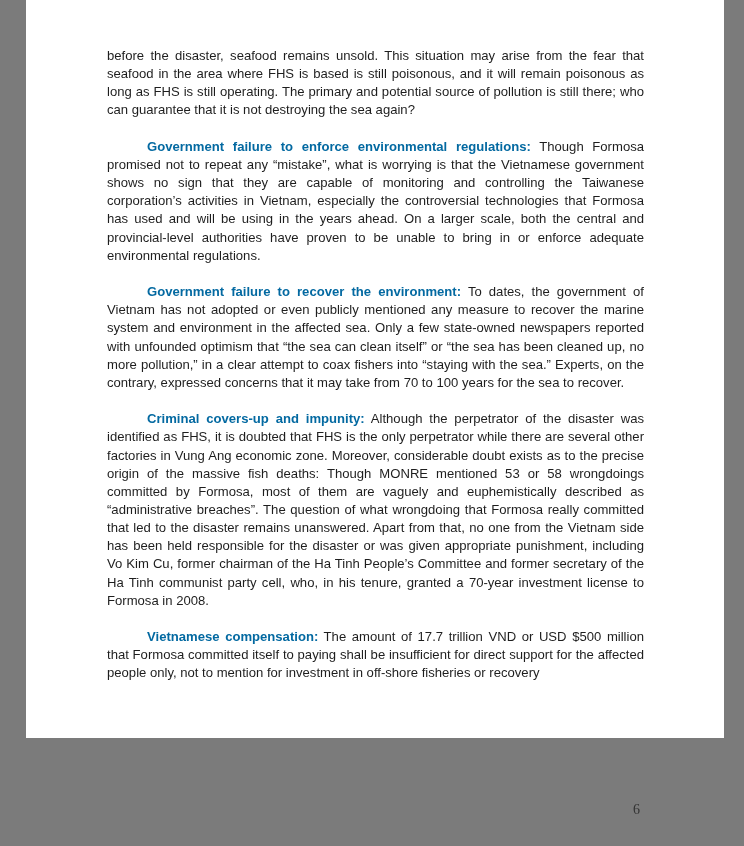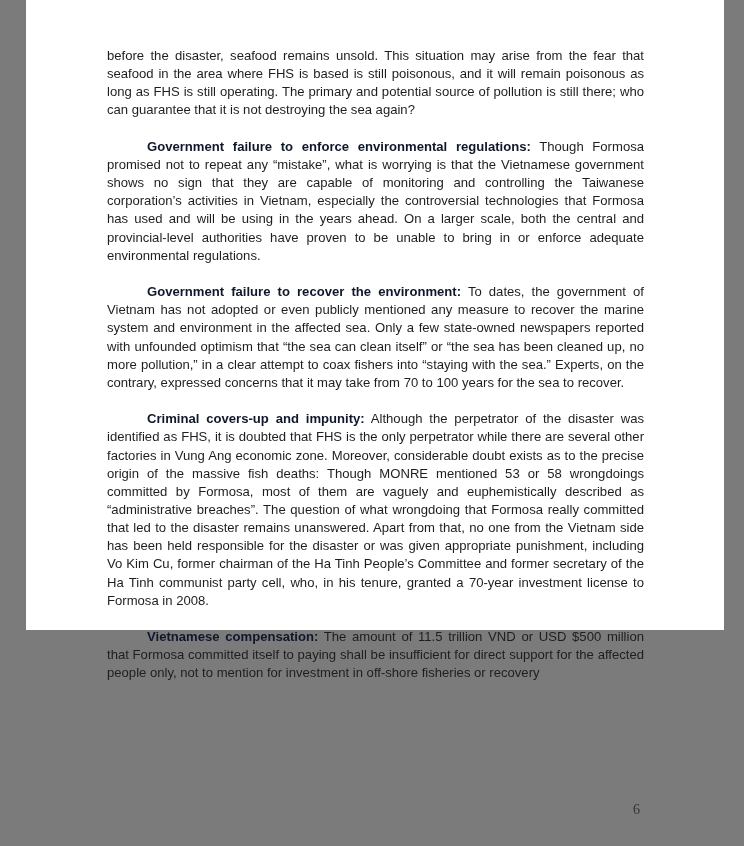--- a/index.html
+++ b/index.html
@@ -3,33 +3,33 @@
 <meta charset="utf-8">
 <style>
   html, body { margin: 0; padding: 0; }
   body {
     width: 744px; height: 846px; overflow: hidden;
     background: #7b7b7b;
     position: relative;
     font-family: "Liberation Sans", sans-serif;
   }
   .page {
-    position: absolute; left: 26px; top: 0; width: 698px; height: 630px;
+    position: absolute; left: 26px; top: 0; width: 698px; height: 738px;
     background: #ffffff;
   }
   .content {
     position: absolute; left: 81px; top: 47px; width: 537px;
     color: #1e1e1e;
     font-size: 13.1px;
     line-height: 18.15px;
     text-align: justify;
   }
   .para { margin: 0 0 18.2px 0; }
   .para.indent { text-indent: 40px; }
-  .para b { font-weight: bold; color: #0f172a; }
+  .para b { font-weight: bold; color: #0369a1; }
   .page-number {
     position: absolute; left: 607px; top: 802px;
     font-family: "Liberation Serif", serif;
     font-size: 14px; color: #333;
   }
 </style>
 </head>
 <body>
 
 <div class="page">
@@ -40,17 +40,17 @@
     <p class="para indent">
       <b>Government failure to enforce environmental regulations:</b><span> Though Formosa promised not to repeat any “mistake”, what is worrying is that the Vietnamese government shows no sign that they are capable of monitoring and controlling the Taiwanese corporation’s activities in Vietnam, especially the controversial technologies that Formosa has used and will be using in the years ahead. On a larger scale, both the central and provincial-level authorities have proven to be unable to bring in or enforce adequate environmental regulations.</span>
     </p>
     <p class="para indent">
       <b>Government failure to recover the environment:</b><span> To dates, the government of Vietnam has not adopted or even publicly mentioned any measure to recover the marine system and environment in the affected sea. Only a few state-owned newspapers reported with unfounded optimism that “the sea can clean itself” or “the sea has been cleaned up, no more pollution,” in a clear attempt to coax fishers into “staying with the sea.” Experts, on the contrary, expressed concerns that it may take from 70 to 100 years for the sea to recover.</span>
     </p>
     <p class="para indent">
       <b>Criminal covers-up and impunity:</b><span> Although the perpetrator of the disaster was identified as FHS, it is doubted that FHS is the only perpetrator while there are several other factories in Vung Ang economic zone. Moreover, considerable doubt exists as to the precise origin of the massive fish deaths: Though MONRE mentioned 53 or 58 wrongdoings committed by Formosa, most of them are vaguely and euphemistically described as “administrative breaches”. The question of what wrongdoing that Formosa really committed that led to the disaster remains unanswered. Apart from that, no one from the Vietnam side has been held responsible for the disaster or was given appropriate punishment, including Vo Kim Cu, former chairman of the Ha Tinh People’s Committee and former secretary of the Ha Tinh communist party cell, who, in his tenure, granted a 70-year investment license to Formosa in 2008.</span>
     </p>
     <p class="para indent">
-      <b>Vietnamese compensation:</b><span> The amount of 11.5 trillion VND or USD $500 million that Formosa committed itself to paying shall be insufficient for direct support for the affected people only, not to mention for investment in off-shore fisheries or recovery</span>
+      <b>Vietnamese compensation:</b><span> The amount of 17.7 trillion VND or USD $500 million that Formosa committed itself to paying shall be insufficient for direct support for the affected people only, not to mention for investment in off-shore fisheries or recovery</span>
     </p>
   </div>
   <div class="page-number">6</div>
 </div>
 
 </body></html>

